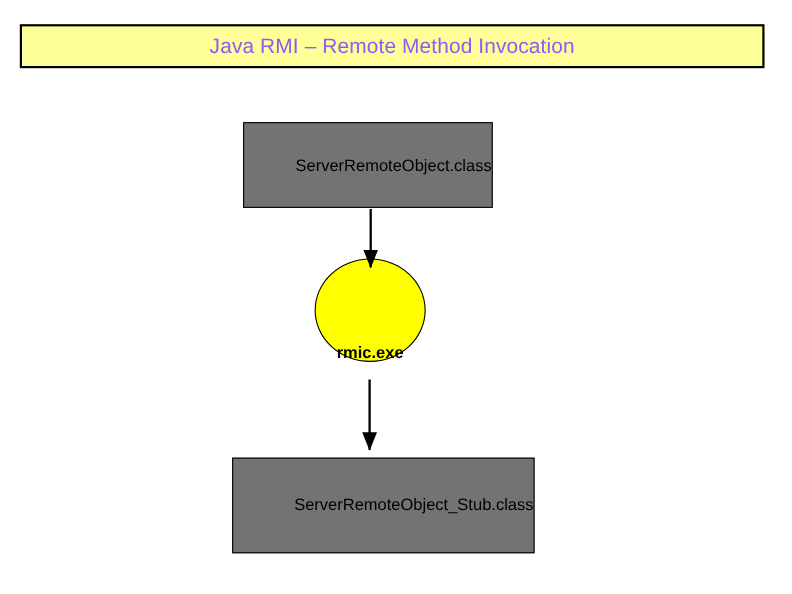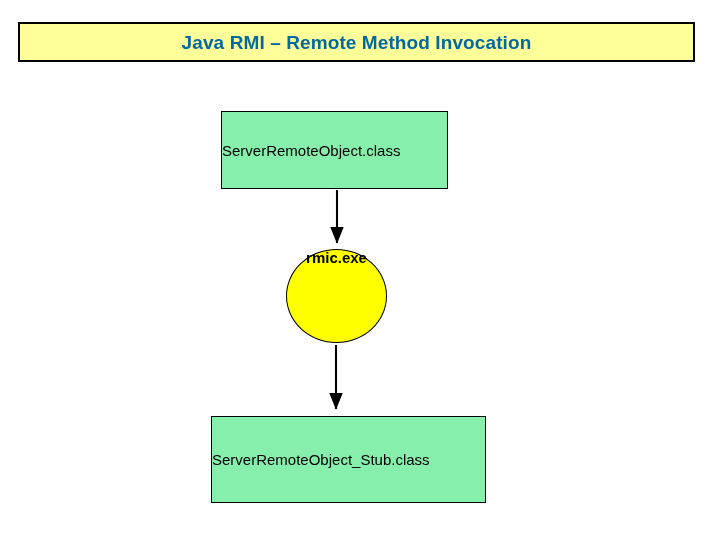--- a/index.html
+++ b/index.html
@@ -29,36 +29,36 @@
     height: 40px;
     background: #ffff99;
     border: 2px solid #000000;
     box-sizing: border-box;
     display: flex;
     align-items: center;
     justify-content: center;
   }
   .title-text {
     font-size: 19px;
-    font-weight: 700;
-    color: #0369a1;
+    font-weight: 400;
+    color: #8b5cf6;
     line-height: 1;
     white-space: nowrap;
     letter-spacing: 0.1px;
   }
 
   
   .node-box {
     position: absolute;
-    background: #86efac;
+    background: #737373;
     border: 1.6px solid #000000;
     box-sizing: border-box;
     display: flex;
     align-items: center;
-    justify-content: flex-start;
+    justify-content: flex-end;
   }
   .node-box.top {
     left: 221px;
     top: 111px;
     width: 227px;
     height: 78px;
   }
   .node-box.bottom {
     left: 211px;
     top: 416px;
@@ -70,29 +70,29 @@
     font-weight: 400;
     color: #000000;
     white-space: nowrap;
     line-height: 1;
   }
 
   
   .node-ellipse {
     position: absolute;
     left: 286px;
-    top: 249px;
+    top: 235px;
     width: 101px;
     height: 94px;
     background: #ffff00;
     border: 1.4px solid #000000;
     border-radius: 50%;
     box-sizing: border-box;
     display: flex;
-    align-items: flex-start;
+    align-items: flex-end;
     justify-content: center;
   }
   .node-ellipse .node-text {
     font-weight: 700;
     font-size: 15px;
   }
 
   
   .connector {
     position: absolute;

